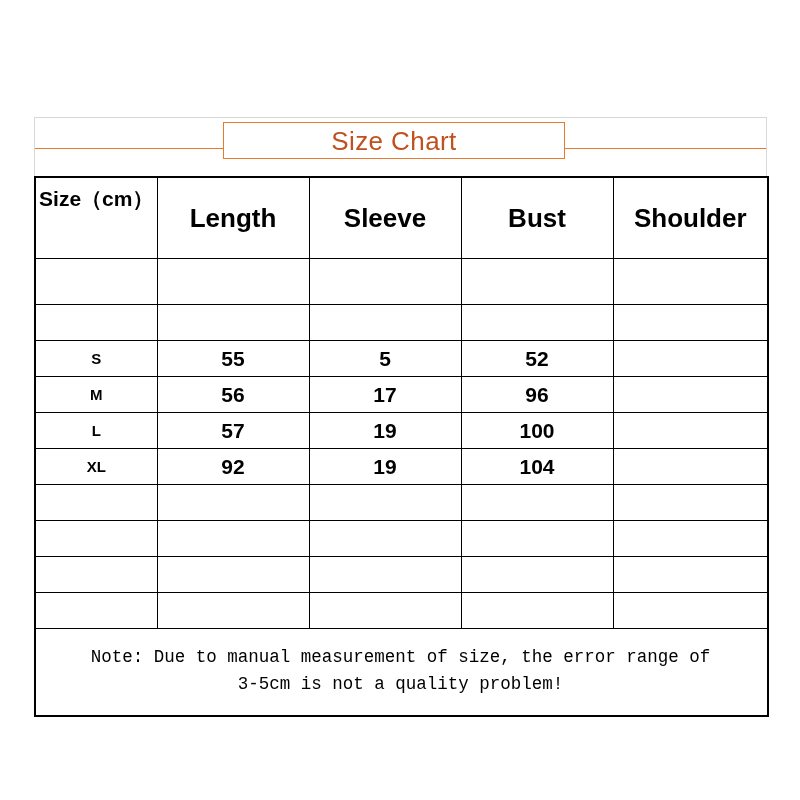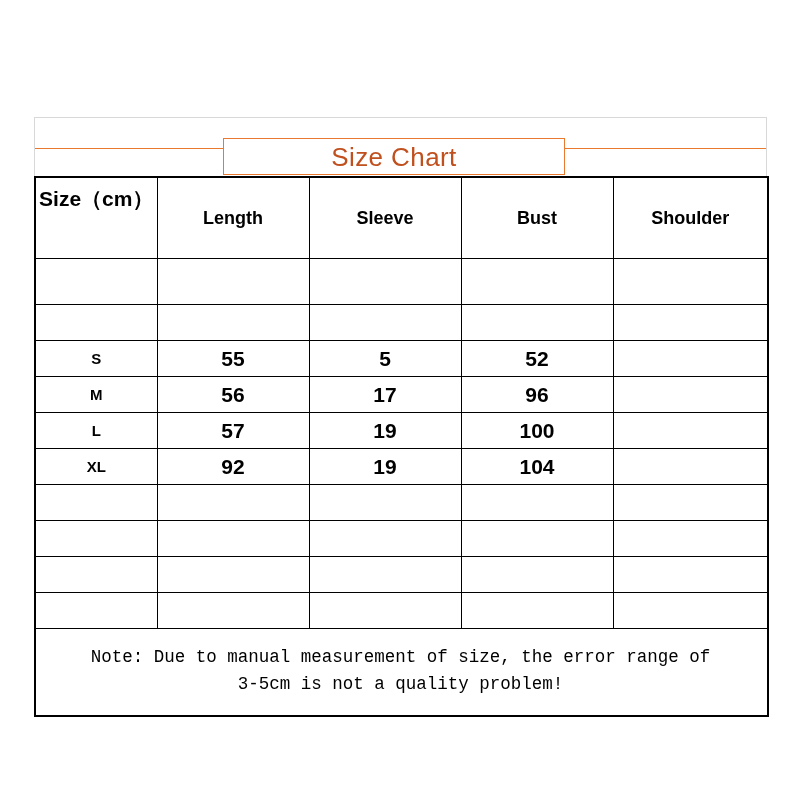--- a/index.html
+++ b/index.html
@@ -36,21 +36,21 @@
     top: 30px;
     height: 0;
     border-top: 1.6px solid #e8792e;
   }
   .title-rule.faded {
     opacity: 0.72;
   }
   .title-box {
     position: absolute;
     left: 188px;
-    top: 20px;
+    top: 4px;
     width: 342px;
     height: 37px;
     border: 1.6px solid #e8792e;
     background: #ffffff;
     box-sizing: border-box;
     display: flex;
     align-items: center;
     justify-content: center;
   }
   .title-text {
@@ -81,21 +81,21 @@
   }
 
   col.c0 { width: 122px; }
   col.c1 { width: 152px; }
   col.c2 { width: 152px; }
   col.c3 { width: 152px; }
   col.c4 { width: 155px; }
 
   tr.header-row td {
     height: 73px;
-    font-size: 18px;
+    font-size: 26px;
     font-weight: bold;
     vertical-align: middle;
   }
   tr.header-row td.size-head {
     font-size: 21px;
     font-weight: bold;
     vertical-align: top;
     padding-top: 7px;
     white-space: pre;
   }

